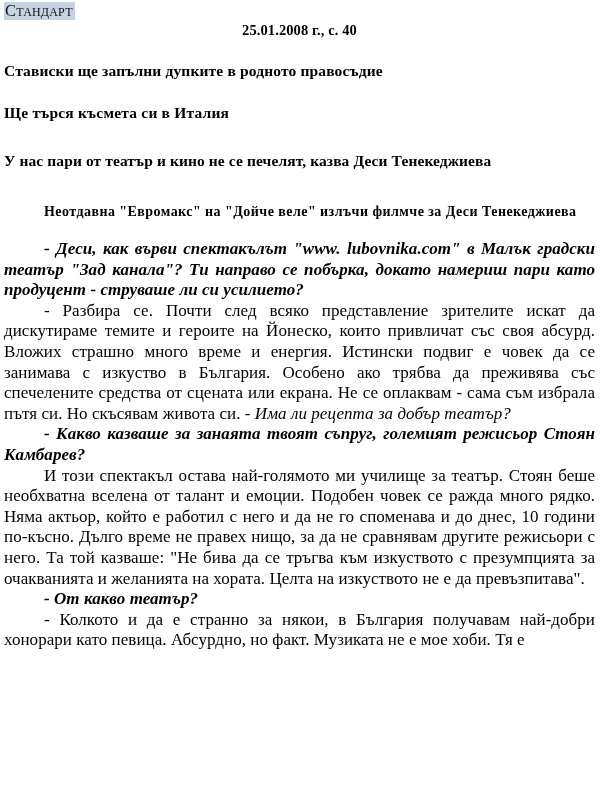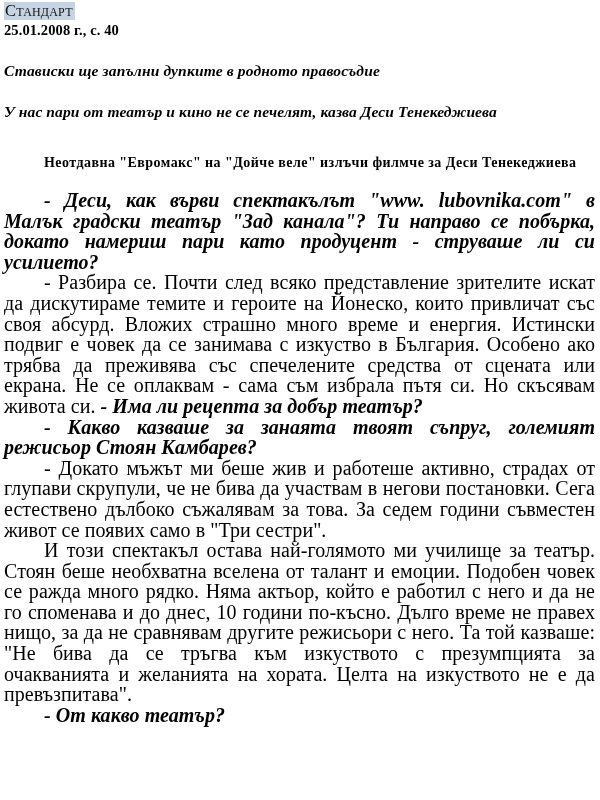--- a/index.html
+++ b/index.html
@@ -41,114 +41,114 @@
     background: #c5d3e2;
     color: #111111;
     padding: 0 2px 0 1px;
   }
   .issue-line {
     font-size: 14.5px;
     line-height: 18px;
     font-weight: bold;
     margin-top: 1px;
     letter-spacing: 0.1px;
+    text-align: center;
   }
 
   
   .kicker {
     font-size: 15.5px;
     line-height: 19px;
     font-weight: bold;
-    font-style: italic;
     margin-top: 22px;
     letter-spacing: 0.15px;
   }
   .headline {
     font-size: 15.5px;
     line-height: 19px;
     font-weight: bold;
     margin-top: 23px;
     letter-spacing: 0.2px;
   }
   .subhead {
     font-size: 15.5px;
     line-height: 21px;
     font-weight: bold;
-    font-style: italic;
-    margin-top: 21px;
+    margin-top: 28px;
     text-align: justify;
     text-align-last: left;
     letter-spacing: 0.1px;
   }
 
   
   .lead {
     font-size: 14px;
     line-height: 21px;
     font-weight: bold;
     margin-top: 30px;
     text-indent: 40px;
     text-align: justify;
     text-align-last: left;
     letter-spacing: 0.45px;
   }
 
   
   .body-block {
     margin-top: 17px;
-    font-size: 20px;
+    font-size: 17px;
     line-height: 20.6px;
   }
   p.para {
     margin: 0;
     text-indent: 40px;
     text-align: justify;
     text-align-last: left;
     letter-spacing: 0.05px;
   }
   p.para.q {
     font-weight: bold;
     font-style: italic;
   }
   p.para.cont {
     text-indent: 40px;
   }
   .q-inline {
-    font-weight: bold;
+    font-weight: normal;
     font-style: italic;
   }
 </style>
 </head>
 <body>
 
 <div class="page">
 
   <div class="masthead">
     <div class="source-name" style="background: rgb(197, 211, 226);">Стандарт</div>
     <div class="issue-line">25.01.2008 г., с. 40</div>
   </div>
 
   <div class="kicker">Стависки ще запълни дупките в родното правосъдие</div>
 
+  <div class="headline">Ще търся късмета си в Италия</div>
 
   <div class="subhead">У нас пари от театър и кино не се печелят, казва Деси Тенекеджиева</div>
 
   <div class="lead">Неотдавна "Евромакс" на "Дойче веле" излъчи филмче за Деси Тенекеджиева</div>
 
   <div class="body-block">
 
     <p class="para q">- Деси, как върви спектакълът "www. lubovnika.com" в Малък градски театър "Зад канала"? Ти направо се побърка, докато намериш пари като продуцент - струваше ли си усилието?</p>
 
     <p class="para"><span>- Разбира се. Почти след всяко представление зрителите искат да дискутираме темите и героите на Йонеско, които привличат със своя абсурд. Вложих страшно много време и енергия. Истински подвиг е човек да се занимава с изкуство в България. Особено ако трябва да преживява със спечелените средства от сцената или екрана. Не се оплаквам - сама съм избрала пътя си. Но скъсявам живота си.</span><span class="q-inline"> - Има ли рецепта за добър театър?</span></p>
 
 
     <p class="para q">- Какво казваше за занаята твоят съпруг, големият режисьор Стоян Камбарев?</p>
 
-    <p class="para">- Докато мъжът ми беше жив и работеше активно, страдах от глупави скрупули, че не бива да участвам в негови постановки. Сега естествено дълбоко съжалявам за това. За седем години съвместен живот се появих само в "Три сестри".</p>
 
     <p class="para cont">И този спектакъл остава най-голямото ми училище за театър. Стоян беше необхватна вселена от талант и емоции. Подобен човек се ражда много рядко. Няма актьор, който е работил с него и да не го споменава и до днес, 10 години по-късно. Дълго време не правех нищо, за да не сравнявам другите режисьори с него. Та той казваше: "Не бива да се тръгва към изкуството с презумпцията за очакванията и желанията на хората. Целта на изкуството не е да превъзпитава".</p>
 
     <p class="para q">- От какво театър?</p>
 
+    <p class="para">- Колкото и да е странно за някои, в България получавам най-добри хонорари като певица. Абсурдно, но факт. Музиката не е мое хоби. Тя е</p>
 
   </div>
 
 </div>
 
 </body></html>

